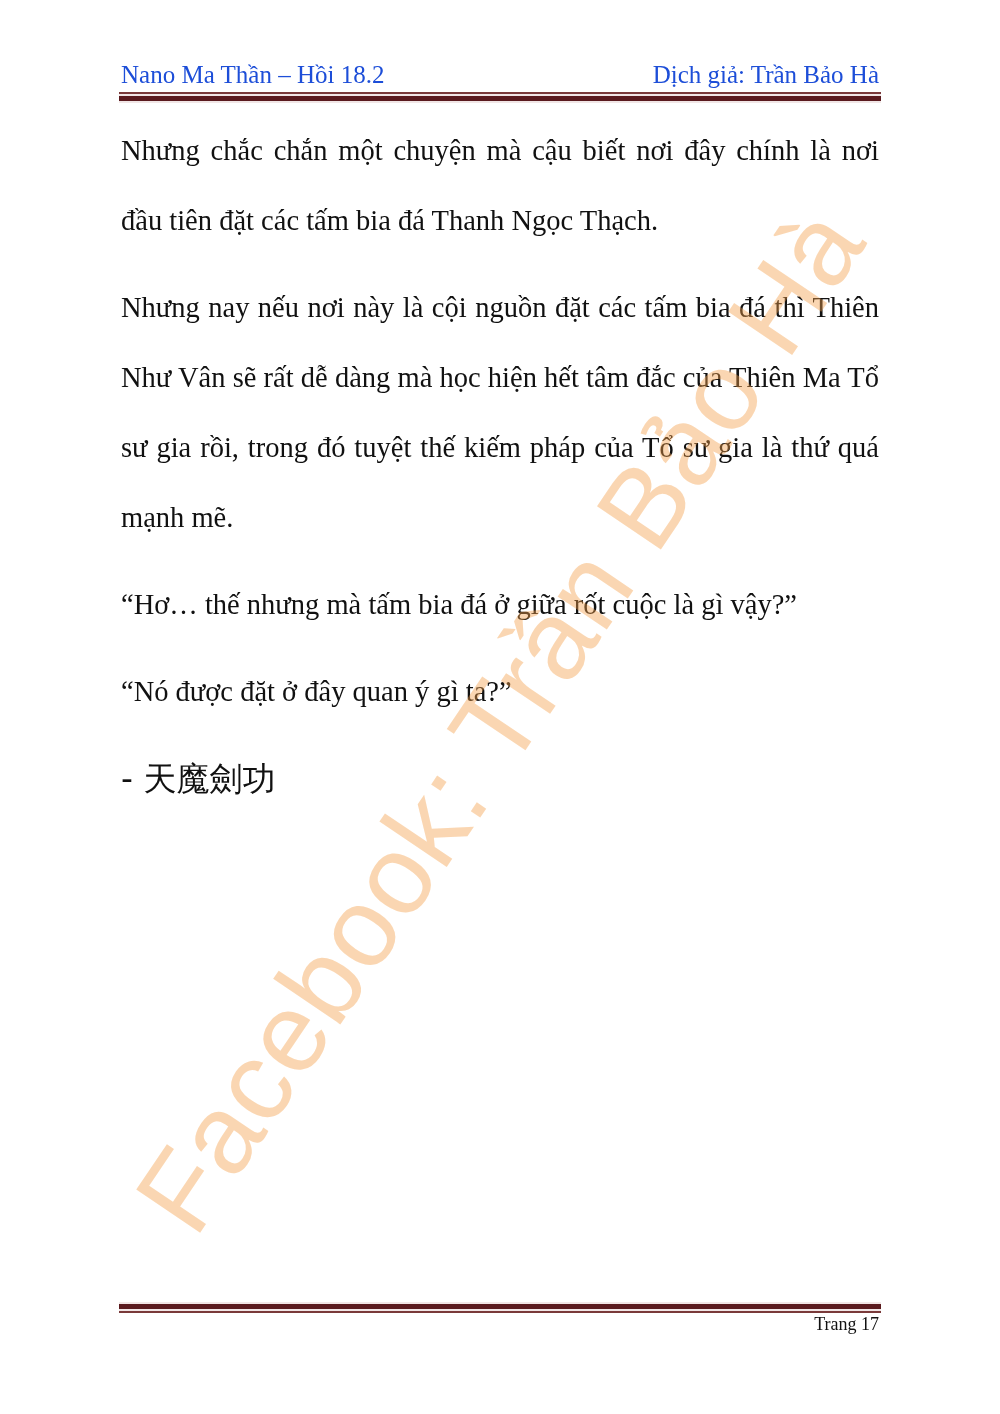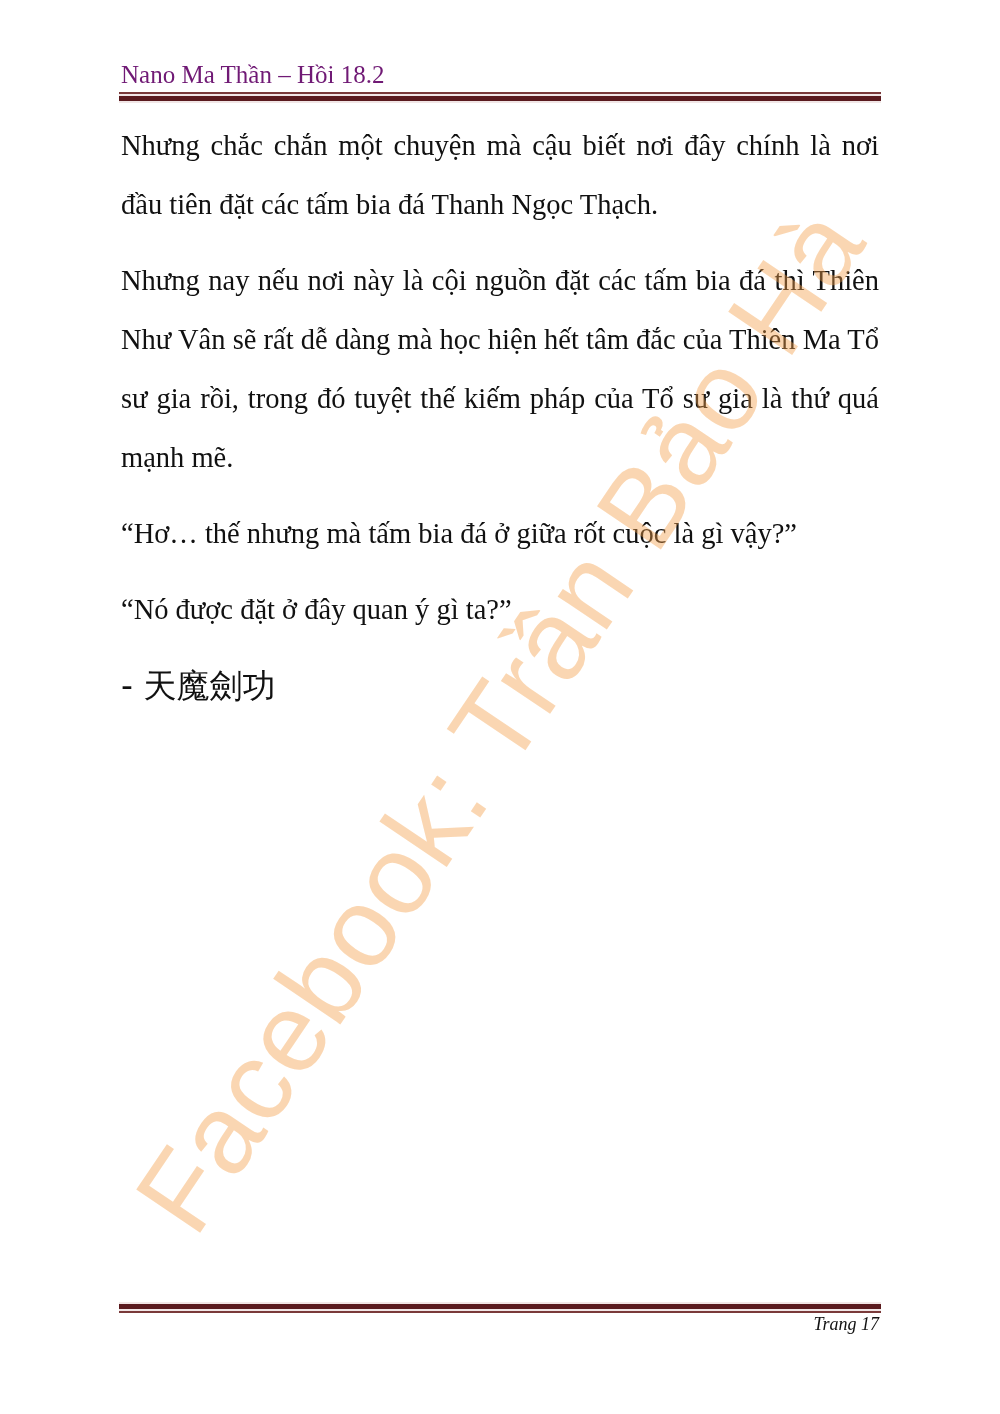--- a/index.html
+++ b/index.html
@@ -3,59 +3,60 @@
 <meta charset="utf-8">
 <style>
   html, body { margin: 0; padding: 0; }
   body {
     width: 1000px; height: 1414px; background: #ffffff;
     position: relative; overflow: hidden;
     font-family: "Liberation Serif", serif; color: #111111;
   }
   .header {
     position: absolute; left: 121px; right: 121px; top: 58px; height: 34px;
-    font-size: 25px; line-height: 34px; color: #701a75;
+    font-size: 25px; line-height: 34px; color: #1d4ed8;
   }
   .header .left { position: absolute; left: 0; top: 0; }
   .header .right { position: absolute; right: 0; top: 0; }
   .rule {
     position: absolute; left: 119px; width: 762px;
   }
   .rule .thin { height: 2px; background: #7a3a3a; }
   .rule .gap { height: 2px; background: #f1e6e6; }
   .rule .thick { height: 5px; background: #5a1a1e; }
   .rule-top { top: 92px; }
   .rule-bottom { top: 1302px; }
 
   .content {
     position: absolute; left: 121px; width: 758px; top: 116px;
-    font-size: 28.5px; line-height: 59px; text-align: justify;
+    font-size: 28.5px; line-height: 70px; text-align: justify;
   }
   .content p { margin: 0 0 17px 0; }
   .content p.cn { font-family: "DejaVu Sans", sans-serif; font-size: 33px; margin-top: 2px; }
 
   .footer {
     position: absolute; right: 121px; top: 1312px;
-    font-size: 18px; line-height: 24px; color: #111; font-style: italic;
+    font-size: 18px; line-height: 24px; color: #111;
   }
 
   .watermark {
     position: absolute; left: 500px; top: 720px;
     transform: translate(-50%, -50%) rotate(-56deg);
     font-family: "Liberation Sans", sans-serif;
     font-size: 112px; line-height: 1; white-space: nowrap;
     color: #f5a04a; opacity: 0.42; pointer-events: none;
     letter-spacing: 1px;
   }
 </style>
 </head>
 <body>
 
 <div class="header">
   <span class="left">Nano Ma Thần – Hồi 18.2</span>
+  <span class="right">Dịch giả: Trần Bảo Hà</span>
 </div>
 <div class="rule rule-top">
   <div class="thin"></div>
     <div class="gap"></div>
     <div class="thick"></div>
     <div class="gap"></div>
 </div>
 
 <div class="content">
   <p>Nhưng chắc chắn một chuyện mà cậu biết nơi đây chính là nơi đầu tiên đặt các tấm bia đá Thanh Ngọc Thạch.</p>

